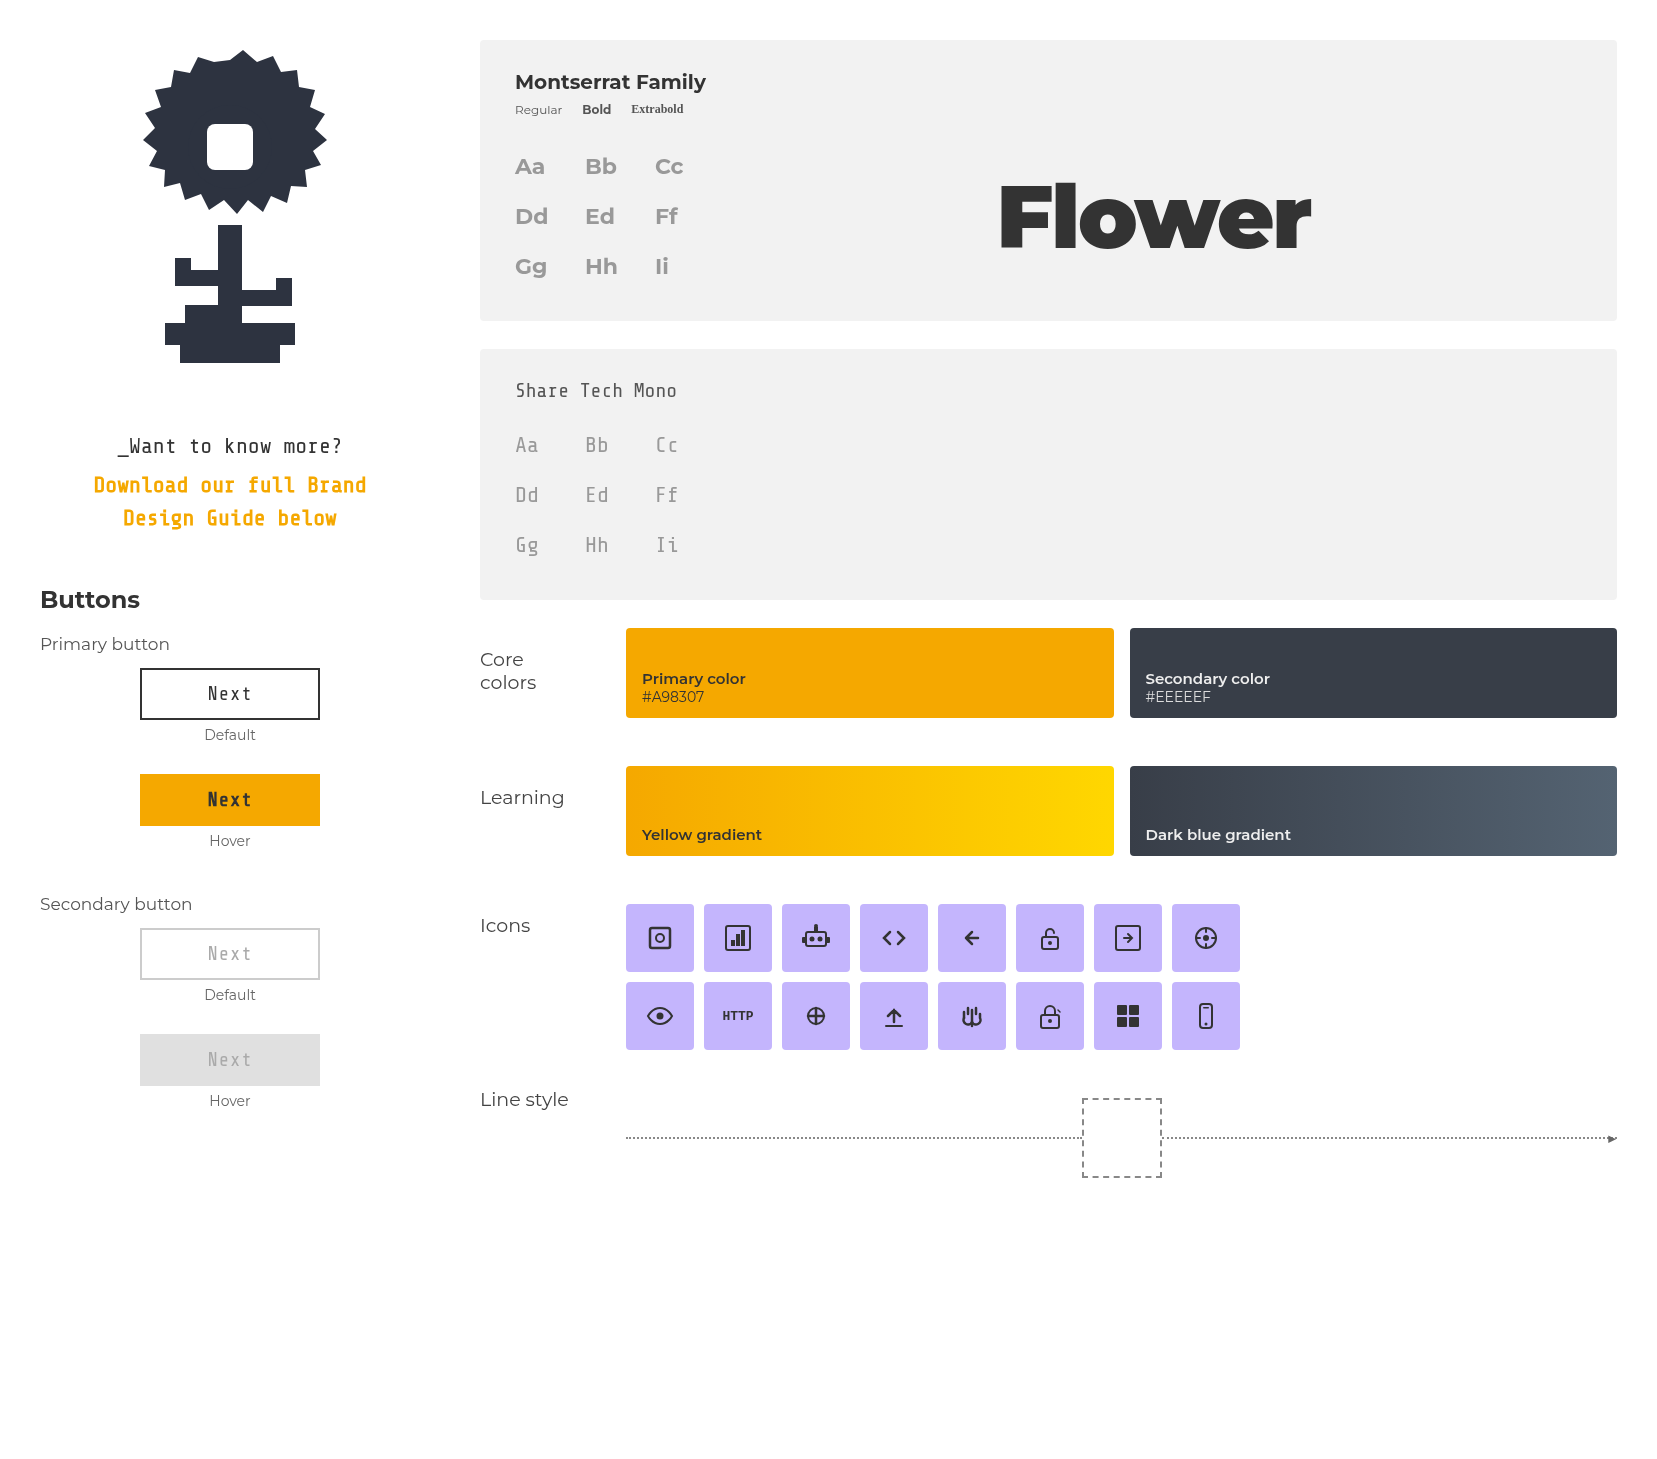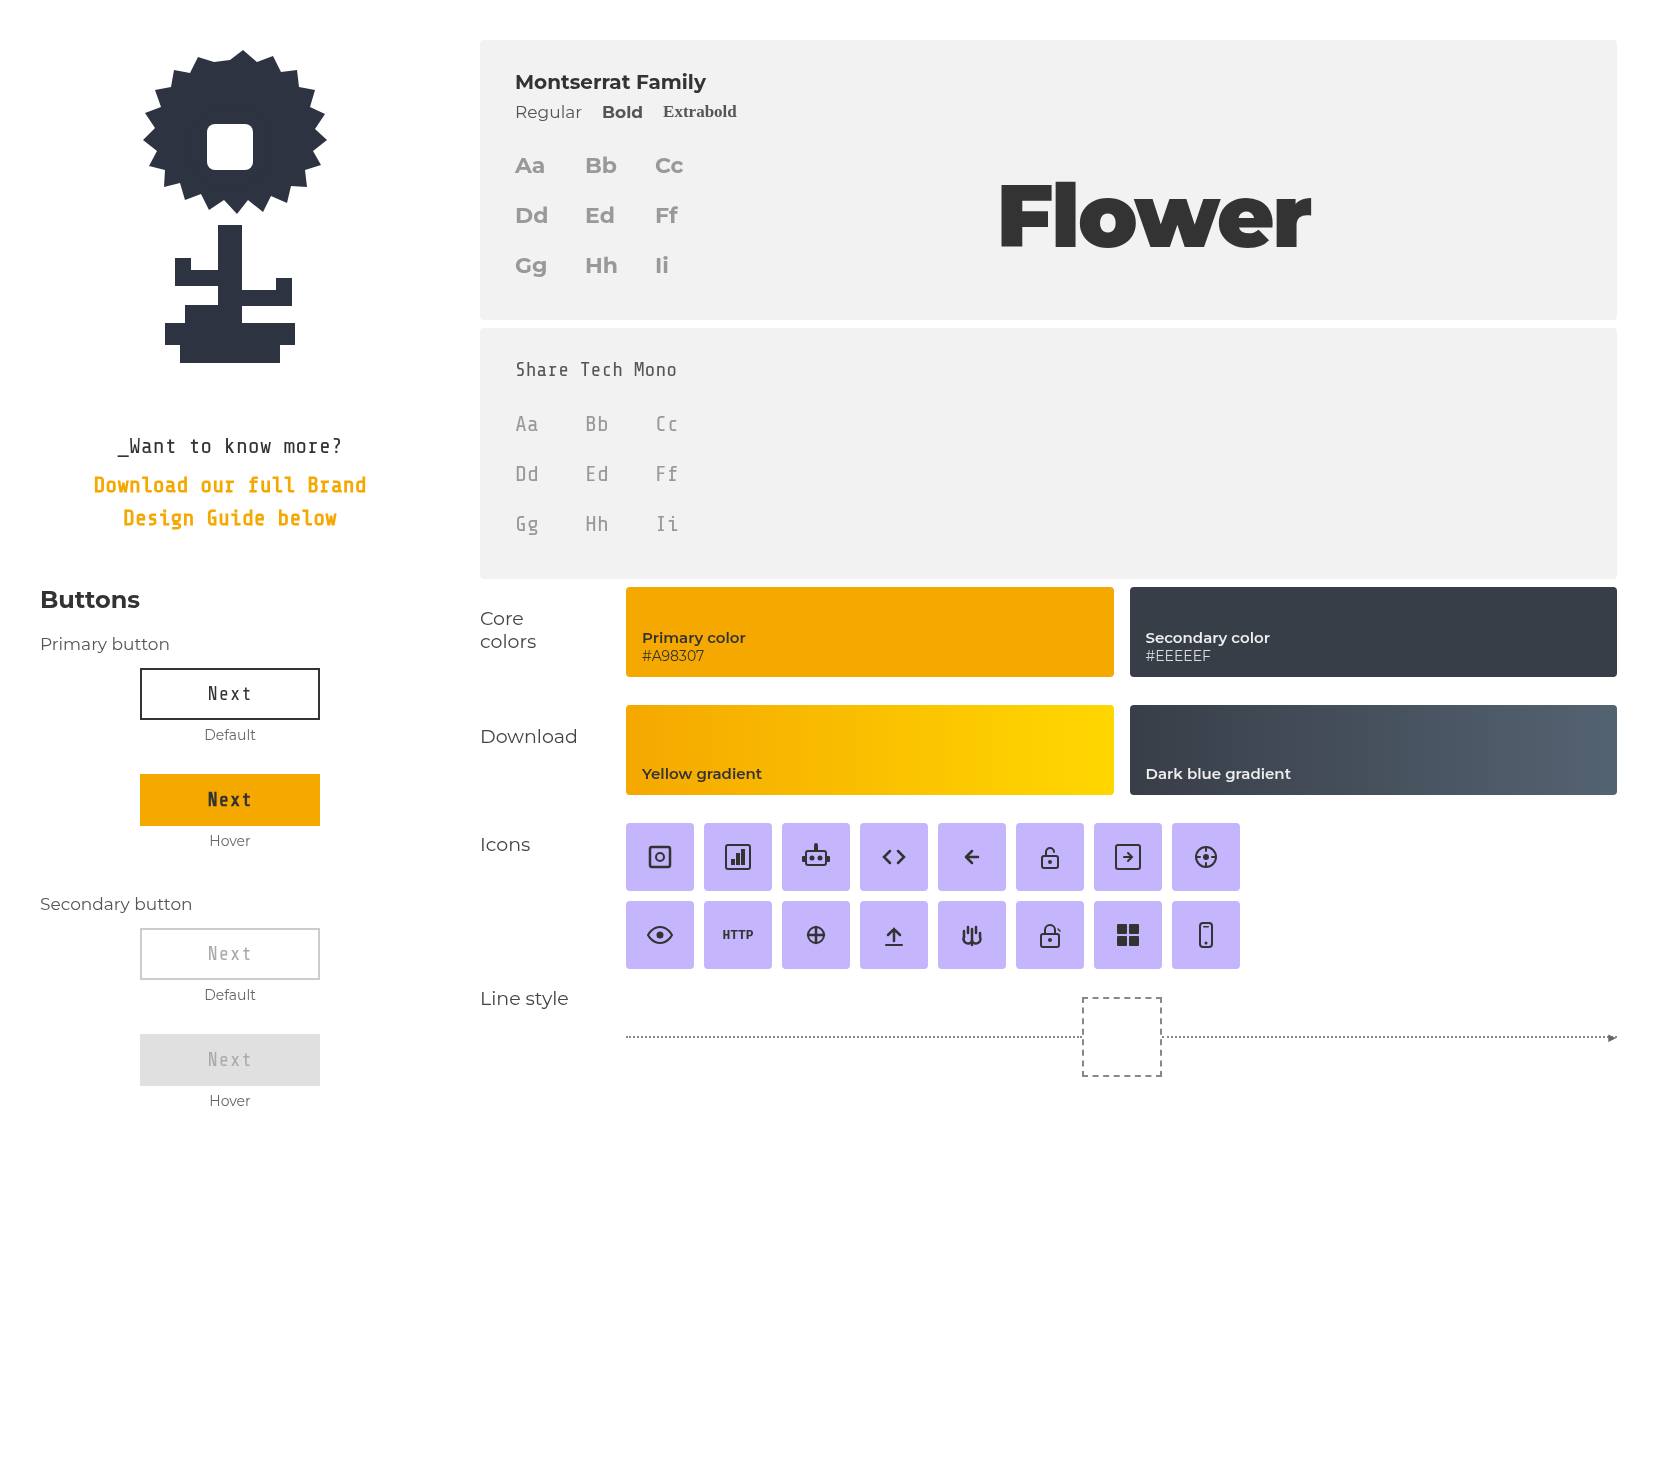--- a/index.html
+++ b/index.html
@@ -129,42 +129,42 @@
       font-size: 14px;
       color: #666;
     }
 
     
     .right-panel {
       flex: 1;
       padding: 40px 40px 40px 20px;
       display: flex;
       flex-direction: column;
-      gap: 8px;
+      gap: 28px;
     }
 
     .card {
       background: #f2f2f2;
       padding: 30px 35px;
       border-radius: 4px;
     }
 
     
     .font-family-name {
       font-size: 20px;
       font-weight: 700;
       color: #333;
       margin-bottom: 8px;
     }
 
     .font-weights-row {
       display: flex;
       gap: 20px;
-      margin-bottom: 18px;
-      font-size: 17px;
+      margin-bottom: 24px;
+      font-size: 12px;
       color: #555;
     }
 
     .font-weight-regular { font-weight: 400; }
     .font-weight-bold { font-weight: 700; }
     .font-weight-extrabold { font-weight: 800; font-family: Liberation Serif, serif; }
 
     .font-alphabet-section {
       display: flex;
       flex-direction: row;
@@ -476,21 +476,21 @@
       <span class="swatch-label">Primary color</span>
       <span class="swatch-code">#A98307</span>
     </div>
     <div class="color-swatch swatch-secondary">
       <span class="swatch-label">Secondary color</span>
       <span class="swatch-code">#EEEEEF</span>
     </div>
   </div>
 
   <div class="colors-row">
-    <div class="colors-label">Download</div>
+    <div class="colors-label">Learning</div>
     <div class="color-swatch swatch-yellow-gradient">
       <span class="swatch-label">Yellow gradient</span>
     </div>
     <div class="color-swatch swatch-dark-gradient">
       <span class="swatch-label">Dark blue gradient</span>
     </div>
   </div>
 
   <div class="icons-row">
     <div class="icons-label">Icons</div>

